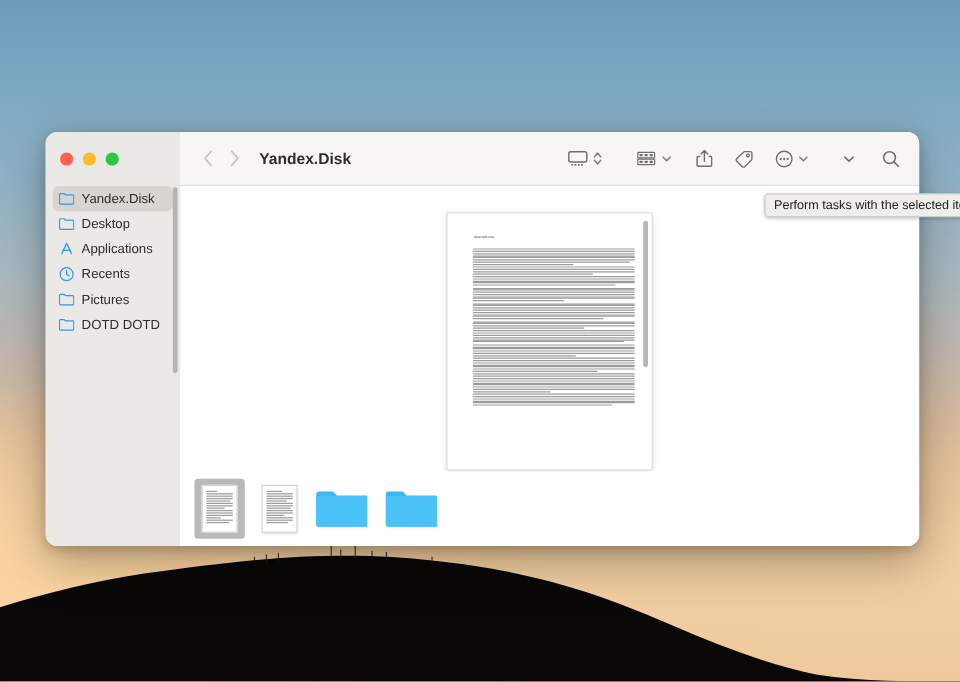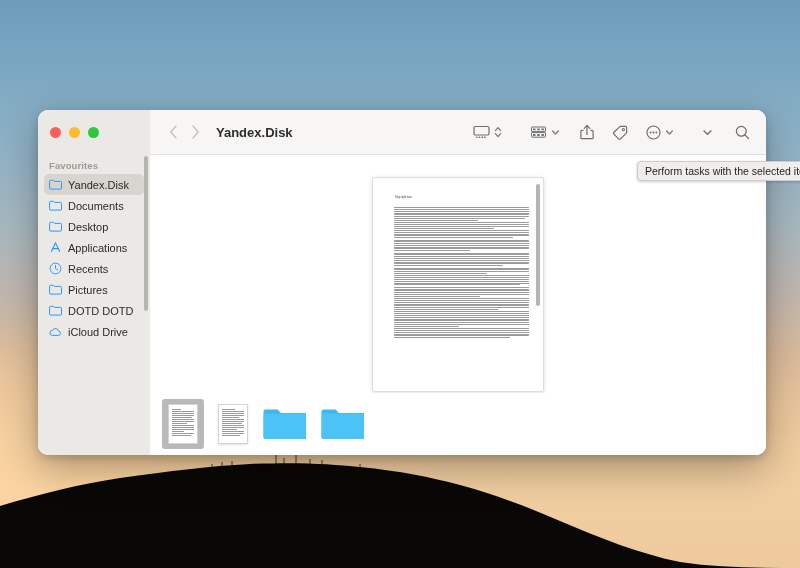--- a/index.html
+++ b/index.html
@@ -266,40 +266,31 @@
 <div id="finder-window">
 
   <div id="sidebar">
 
     <div id="traffic-lights">
       <div class="tl tl-close"></div>
       <div class="tl tl-min"></div>
       <div class="tl tl-max"></div>
     </div>
 
-    <div class="sb-section">Favourites</div>
 
     <div class="sb-item selected">
       <span class="sb-icon">
         <svg width="13" height="11" viewBox="0 0 13 11">
             <path d="M0.6 2.2a.9.9 0 0 1 .9-.9h3l1 1.1h6.1a.9.9 0 0 1 .9.9v5.9a.9.9 0 0 1-.9.9H1.5a.9.9 0 0 1-.9-.9z" fill="none" stroke="#2f97f5" stroke-width="1"></path>
           </svg>
       </span>
       <span class="sb-label">Yandex.Disk</span>
     </div>
 
 
-    <div class="sb-item">
-      <span class="sb-icon">
-        <svg width="13" height="11" viewBox="0 0 13 11">
-            <path d="M0.6 2.2a.9.9 0 0 1 .9-.9h3l1 1.1h6.1a.9.9 0 0 1 .9.9v5.9a.9.9 0 0 1-.9.9H1.5a.9.9 0 0 1-.9-.9z" fill="none" stroke="#2f97f5" stroke-width="1"></path>
-          </svg>
-      </span>
-      <span class="sb-label">Documents</span>
-    </div>
 
     <div class="sb-item">
       <span class="sb-icon">
         <svg width="13" height="11" viewBox="0 0 13 11">
             <path d="M0.6 2.2a.9.9 0 0 1 .9-.9h3l1 1.1h6.1a.9.9 0 0 1 .9.9v5.9a.9.9 0 0 1-.9.9H1.5a.9.9 0 0 1-.9-.9z" fill="none" stroke="#2f97f5" stroke-width="1"></path>
           </svg>
       </span>
       <span class="sb-label">Desktop</span>
     </div>
 
@@ -336,28 +327,20 @@
     <div class="sb-item">
       <span class="sb-icon">
         <svg width="13" height="11" viewBox="0 0 13 11">
             <path d="M0.6 2.2a.9.9 0 0 1 .9-.9h3l1 1.1h6.1a.9.9 0 0 1 .9.9v5.9a.9.9 0 0 1-.9.9H1.5a.9.9 0 0 1-.9-.9z" fill="none" stroke="#2f97f5" stroke-width="1"></path>
           </svg>
       </span>
       <span class="sb-label">DOTD DOTD</span>
     </div>
 
 
-    <div class="sb-item">
-      <span class="sb-icon">
-        <svg width="13" height="10" viewBox="0 0 13 10">
-          <path d="M3.4 8.4a2.5 2.5 0 0 1 .2-5 3.1 3.1 0 0 1 5.9.7 2.1 2.1 0 0 1-.3 4.3z" fill="none" stroke="#2f97f5" stroke-width="1" stroke-linejoin="round"></path>
-        </svg>
-      </span>
-      <span class="sb-label">iCloud Drive</span>
-    </div>
 
 
 
     <div id="sidebar-scroll"></div>
   </div>
 
   <div id="content">
 
     <div id="toolbar">
 

